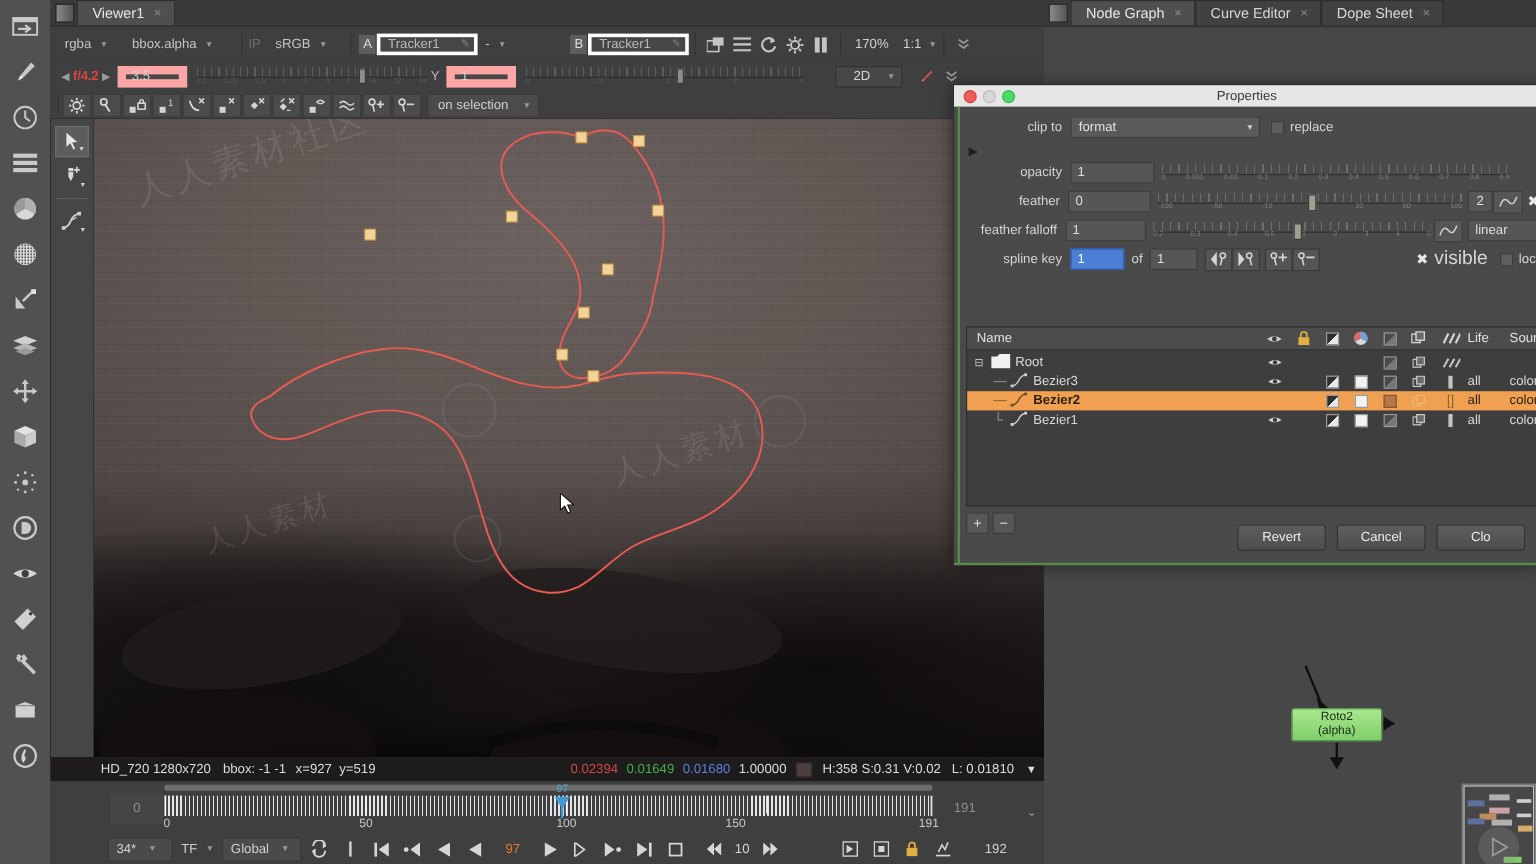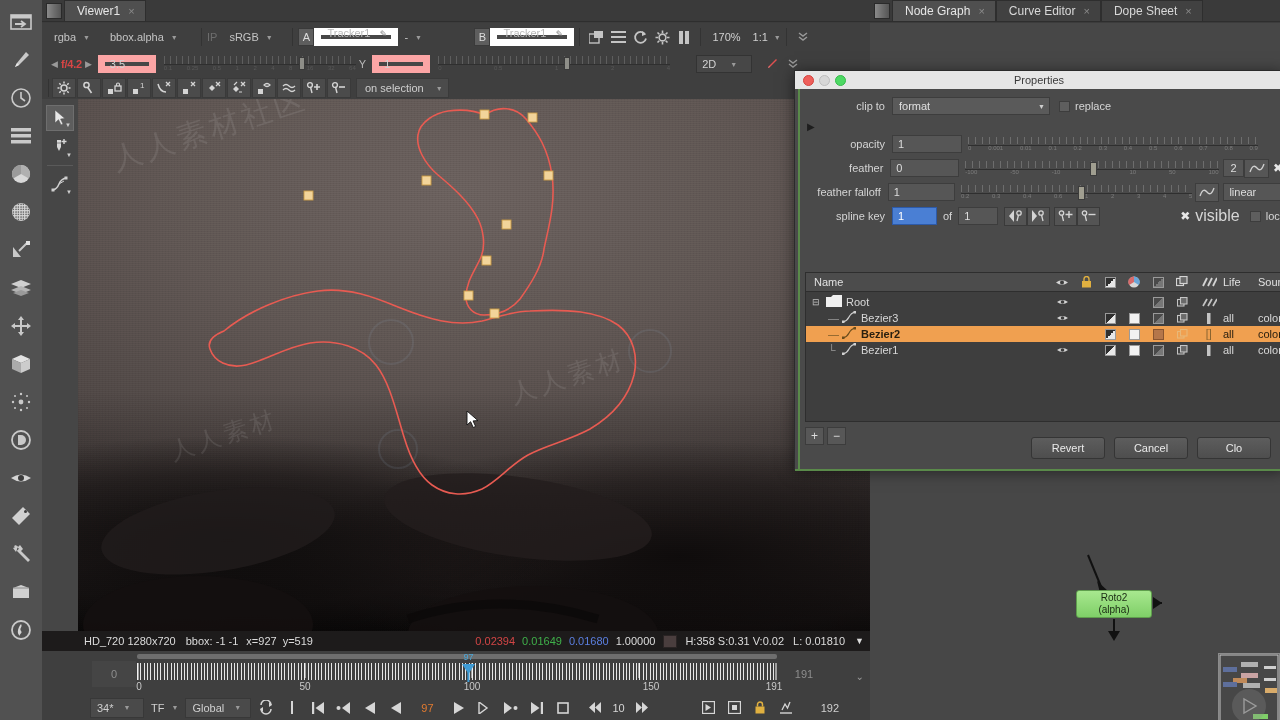--- a/index.html
+++ b/index.html
@@ -60,22 +60,22 @@
     background: transparent; color: #c4c4c4; padding: 0 4px 0 6px; font-size: 11px;
   }
   .flat-combo .caret { font-size: 7px; color: #9a9a9a; }
   .vsep { width: 1px; height: 18px; background: #333; margin: 0 5px; }
   .ab-badge {
     width: 16px; height: 18px; background: #5e5e5e; color: #ddd;
     display: flex; align-items: center; justify-content: center; font-size: 11px;
     border: 1px solid #3a3a3a;
   }
   .ab-field {
-    height: 18px; background: #474747; border: 7px solid #ffffff; color: #b9b9b9;
-    display: flex; align-items: flex-end; padding: 0 18px 0 6px; font-size: 11px;
+    height: 18px; background: #474747; border: 3px solid #ffffff; color: #b9b9b9;
+    display: flex; align-items: flex-start; padding: 0 18px 0 6px; font-size: 11px;
     position: relative; min-width: 92px;
   }
   .ab-field .pencil { position: absolute; right: 4px; color: #7d7d7d; font-size: 9px; }
   .vicon { width: 22px; height: 20px; display: flex; align-items: center; justify-content: center; }
   .zoomtxt { font-size: 11px; color: #d0d0d0; padding: 0 6px; }
 
   
   #exposure-row {
     position: absolute; left: 0; top: 51px; width: 828px; height: 26px;
     display: flex; align-items: center; padding-left: 6px; background: #3f3f3f;
@@ -98,21 +98,21 @@
     position: absolute; top: 10px; left: 0; right: 0; height: 8px;
     font-size: 6px; color: #585858; display: flex; justify-content: space-between;
   }
   .slider-track .knob {
     position: absolute; top: 2px; width: 6px; height: 13px; background: #8e8e88;
     border: 1px solid #3a3a3a;
   }
   .gamma-lbl { color: #b8b8b8; font-size: 11px; padding: 0 6px 0 3px; }
   .mode2d {
     height: 18px; background: #474747; border: 1px solid #333; color: #d2d2d2;
-    display: flex; align-items: center; gap: 14px; padding: 0 5px; font-size: 11px;
+    display: flex; align-items: center; gap: 14px; padding: 0 5px; font-size: 11px; justify-content: flex-end;
   }
 
   
   #roto-toolbar {
     position: absolute; left: 0; top: 77px; width: 828px; height: 22px;
     display: flex; align-items: center; gap: 1px; padding-left: 4px; background: #3f3f3f;
   }
   .tbtn {
     width: 24px; height: 20px; background: #4b4b4b; border: 1px solid #3a3a3a;
     display: flex; align-items: center; justify-content: center;
@@ -864,21 +864,21 @@
             <line x1="1" y1="0" x2="1" y2="17"></line>
             <line x1="168" y1="0" x2="168" y2="15"></line>
             <line x1="335" y1="0" x2="335" y2="15"></line>
             <line x1="502" y1="0" x2="502" y2="15"></line>
             <line x1="639" y1="0" x2="639" y2="17"></line>
           </g>
         </svg>
         <span class="tl-label" style="left:2px;">0</span>
         <span class="tl-label" style="left:168px;">50</span>
         <span class="tl-label" style="left:335px;">100</span>
-        <span class="tl-label" style="left:514px;">150</span>
+        <span class="tl-label" style="left:476px;">150</span>
         <span class="tl-label" style="left:637px;">191</span>
 
         <div id="tl-playhead" style="left:325px;">
           <span class="ph-num">97</span>
           <svg width="13" height="28" viewBox="0 0 13 28" style="display:block;">
             <path d="M0 10 H13 L6.5 20 Z" fill="#3f9bd4"></path>
             <rect x="5.4" y="18" width="2" height="10" fill="#3f9bd4"></rect>
           </svg>
         </div>
       </div>

